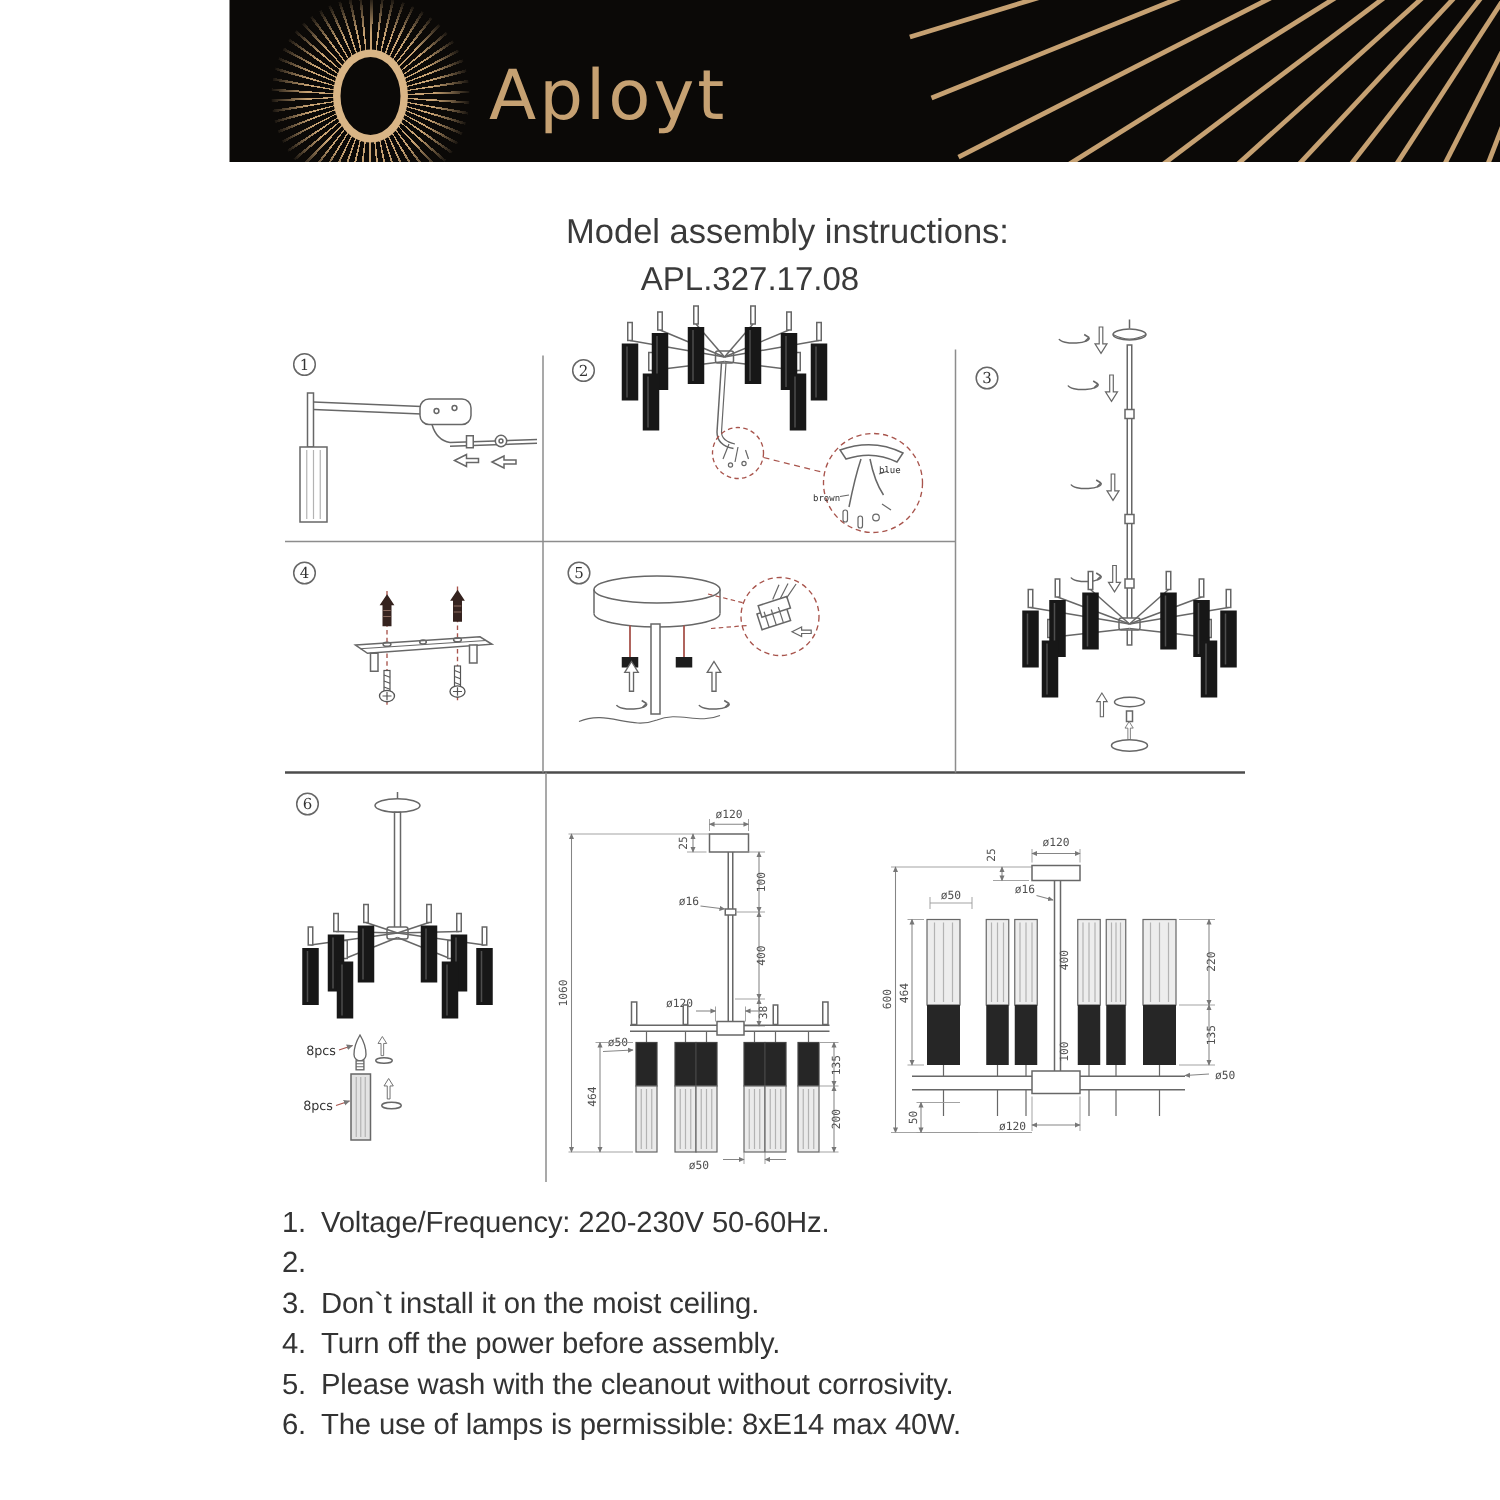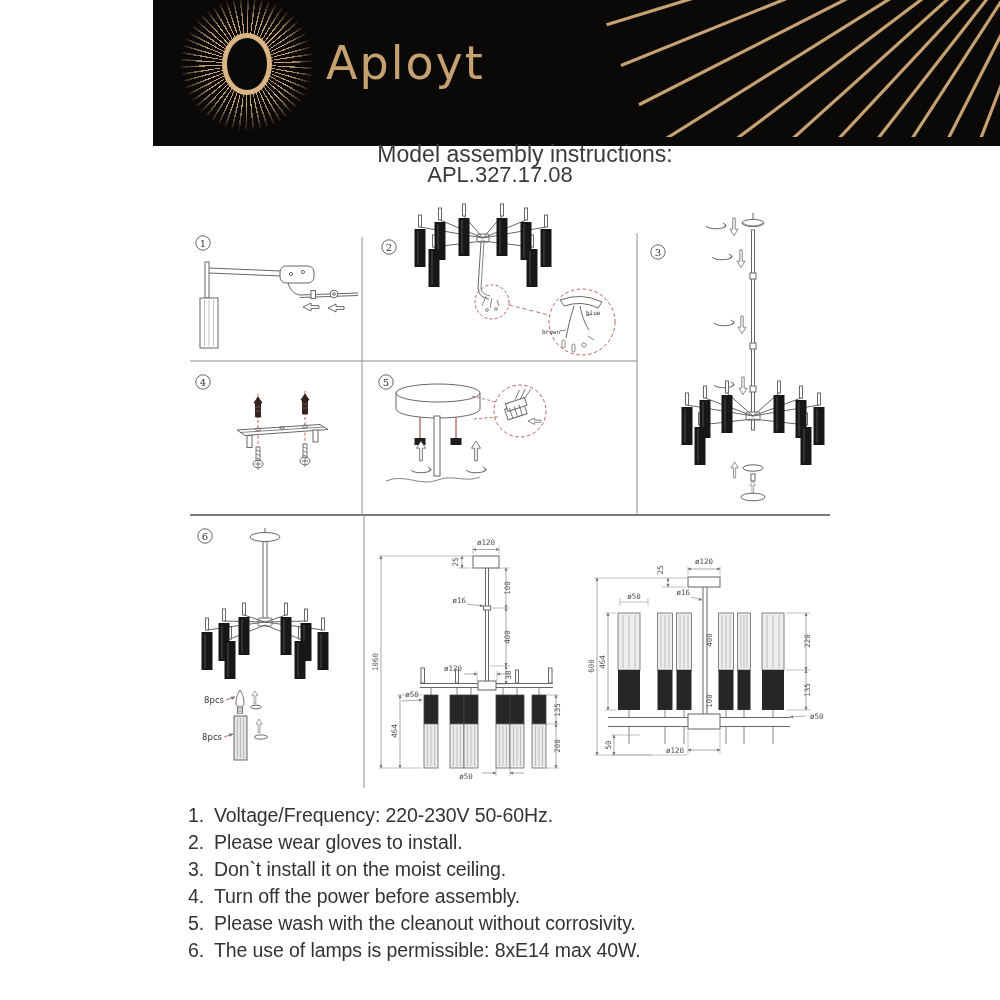--- a/index.html
+++ b/index.html
@@ -1,32 +1,32 @@
 <!DOCTYPE html>
 <html><head>
 <meta charset="utf-8">
 <style>
   html,body{margin:0;padding:0;background:#fff;}
   #page{position:relative;width:1000px;height:1000px;background:#fff;overflow:hidden;
         font-family:"Liberation Sans",sans-serif;}
   
-  #header{position:absolute;left:153px;top:0;width:847px;height:146px;background:#0b0907;overflow:hidden;}
+  #header{position:absolute;left:153px;top:0;width:847px;height:108px;background:#0b0907;overflow:hidden;}
   .sunburst{position:absolute;left:28px;top:-2px;width:132px;height:132px;border-radius:50%;
             background:repeating-conic-gradient(from 0deg,#c6a172 0deg 1.6deg,#0b0907 1.6deg 6.2deg);}
   .sunburst-fade{position:absolute;inset:-2px;border-radius:50%;
             background:radial-gradient(closest-side,rgba(11,9,7,0) 62%,#0b0907 100%);}
   .sunburst-core{position:absolute;left:50%;top:50%;width:40px;height:52px;transform:translate(-50%,-50%);
             background:#0b0907;border:5px solid #d9b586;border-radius:50%;}
   #brand{position:absolute;left:173px;top:36px;font-size:46px;letter-spacing:2px;color:#c6a172;
          font-family:"DejaVu Sans",sans-serif;}
   #rays{position:absolute;right:0;top:0;}
   
   .title-line{position:absolute;left:0;width:1000px;text-align:center;color:#3a3a3a;}
   #title1{top:141px;font-size:23px;padding-left:25px;}
-  #title2{top:162px;font-size:22px;}
+  #title2{top:173px;font-size:22px;}
   
   #diagrams{position:absolute;left:0;top:195px;}
   .s{stroke:#676767;fill:none;stroke-width:1;}
   .sf{stroke:#676767;fill:#fff;stroke-width:1;}
   .thin{stroke-width:0.8;}
   .grid{stroke:#8d8d8d;stroke-width:1;}
   .grid2{stroke:#4c4c4c;stroke-width:1.6;}
   .dim{stroke:#999;stroke-width:0.6;fill:none;}
   .dl{stroke:#858585;stroke-width:0.7;fill:none;}
   .rd{stroke:#a8544c;fill:none;}
@@ -586,21 +586,20 @@
     </g>
   </svg>
 
   <div id="instructions">
     <div class="ins-row">
         <span class="ins-num">1.</span>
         <span class="ins-text">Voltage/Frequency: 220-230V 50-60Hz.</span>
       </div>
     <div class="ins-row">
         <span class="ins-num">2.</span>
-        <span class="ins-text">Please wear gloves to install.</span>
       </div>
     <div class="ins-row">
         <span class="ins-num">3.</span>
         <span class="ins-text">Don`t install it on the moist ceiling.</span>
       </div>
     <div class="ins-row">
         <span class="ins-num">4.</span>
         <span class="ins-text">Turn off the power before assembly.</span>
       </div>
     <div class="ins-row">

